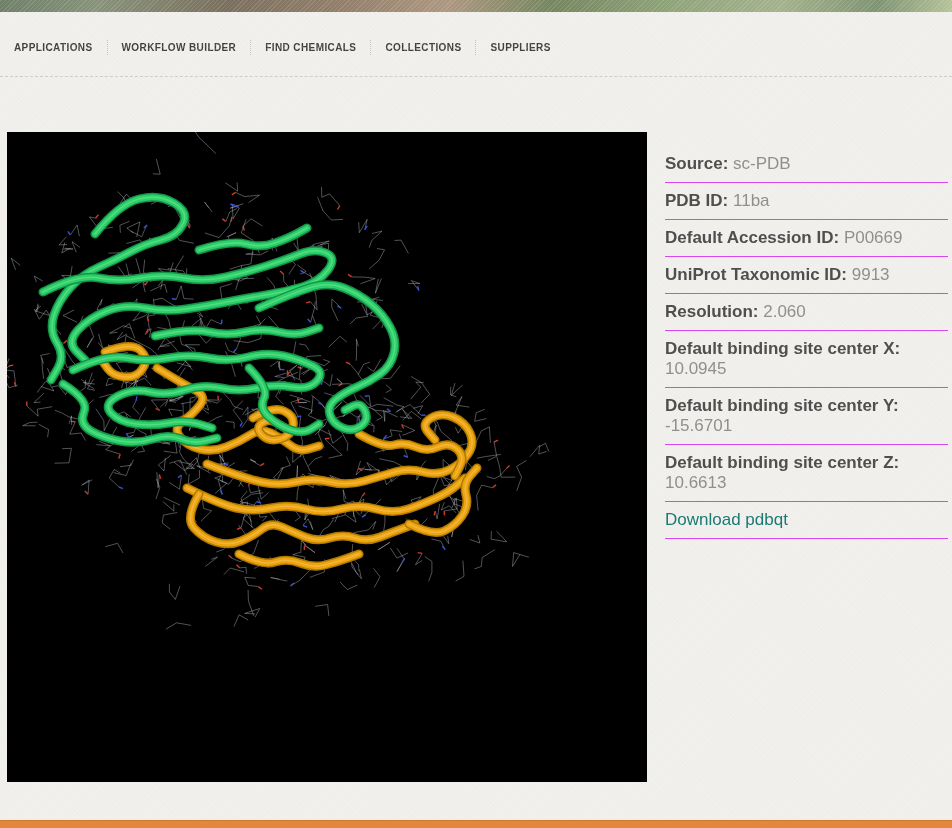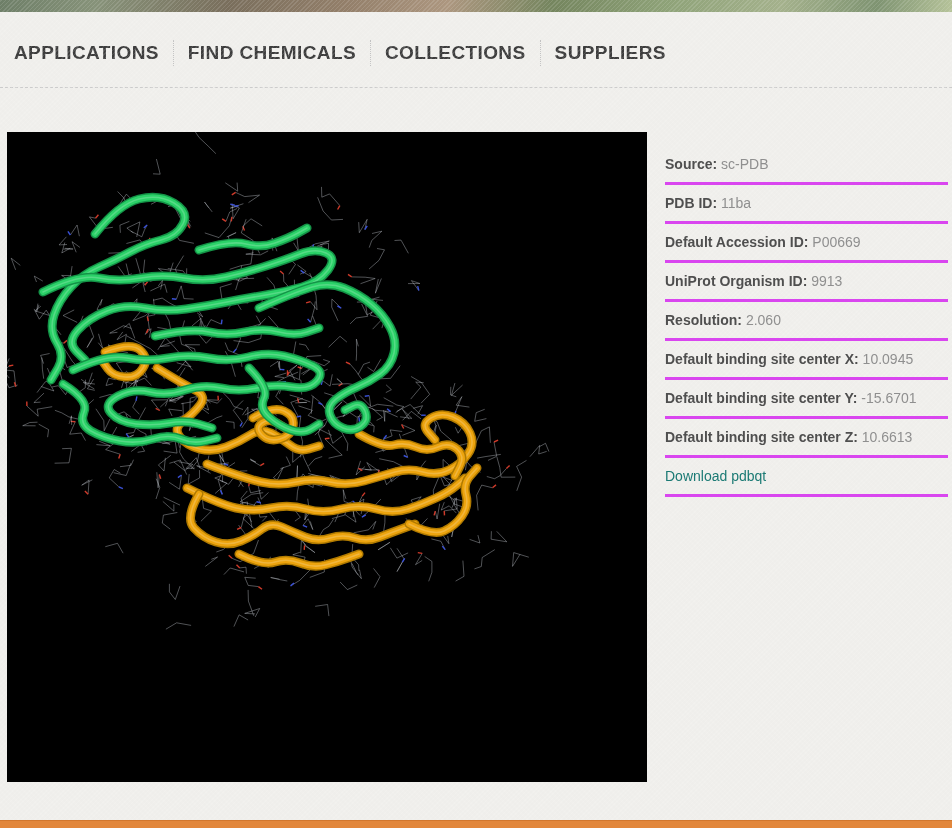--- a/index.html
+++ b/index.html
@@ -21,56 +21,57 @@
       #ad9780 47%,#75865f 58%,#8fa379 70%,#a5b28d 82%,#7f9472 92%,#b7c49b 100%);
   }
   .nav-wrap{
     border-bottom:1px dashed #cccccc;
     padding:28px 14px 21px 14px;
   }
   .nav-list{
     list-style:none;margin:0;padding:0;display:flex;align-items:center;
   }
   .nav-list li{
-    font-size:19px;font-weight:bold;color:#3d3d3d;letter-spacing:.4px;
+    font-size:10px;font-weight:bold;color:#3d3d3d;letter-spacing:.4px;
     padding:2px 14px;border-right:1px dotted #c2c2c2;cursor:pointer;
     white-space:nowrap;
   }
   .nav-list li:first-child{padding-left:0;}
   .nav-list li:last-child{border-right:none;}
   .viewer{
     position:absolute;top:132px;left:7px;width:640px;height:650px;
     background:#000;cursor:grab;
   }
   .viewer svg{display:block;}
   .sidebar{
     position:absolute;top:132px;left:665px;width:283px;padding-top:14px;
   }
   .info-row{
-    padding:8px 0;border-bottom:3px solid #d946ef;
-    font-size:14px;line-height:20px;
+    padding:8px 0;border-bottom:1px solid #d946ef;
+    font-size:17px;line-height:20px;
   }
   .info-row .label{font-weight:bold;color:#4f4f4f;}
   .info-row .value{color:#8f8f8f;}
   .download-row a{
     color:var(--link,#1b7a74);text-decoration:none;cursor:pointer;
   }
   .footer-bar{
     position:absolute;left:0;right:0;bottom:0;height:7px;
     background:#e2873c;border-top:1px solid #d2772e;
   }
 </style>
 </head>
 <body>
 
 <div class="banner"></div>
 
 <div class="nav-wrap">
   <ul class="nav-list">
     <li>APPLICATIONS</li>
+    <li>WORKFLOW BUILDER</li>
     <li>FIND CHEMICALS</li>
     <li>COLLECTIONS</li>
     <li>SUPPLIERS</li>
   </ul>
 </div>
 
 <div class="viewer" id="viewer">
     <svg width="640" height="650" viewBox="0 0 640 650">
        <rect width="640" height="650" fill="#000000"></rect>
        <path d="M291.5 273.9L305.4 278.4L301.2 283.4L315.6 290.0" stroke="#c8ccd4" stroke-opacity=".5" stroke-width=".8" fill="none"></path>
@@ -672,21 +673,21 @@
   </div>
   <div class="info-row">
     <span class="label">PDB ID:</span>
     <span class="value">11ba</span>
   </div>
   <div class="info-row">
     <span class="label">Default Accession ID:</span>
     <span class="value">P00669</span>
   </div>
   <div class="info-row">
-    <span class="label">UniProt Organism ID:</span>
+    <span class="label">UniProt Taxonomic ID:</span>
     <span class="value">9913</span>
   </div>
   <div class="info-row">
     <span class="label">Resolution:</span>
     <span class="value">2.060</span>
   </div>
   <div class="info-row">
     <span class="label">Default binding site center X:</span>
     <span class="value">10.0945</span>
   </div>

